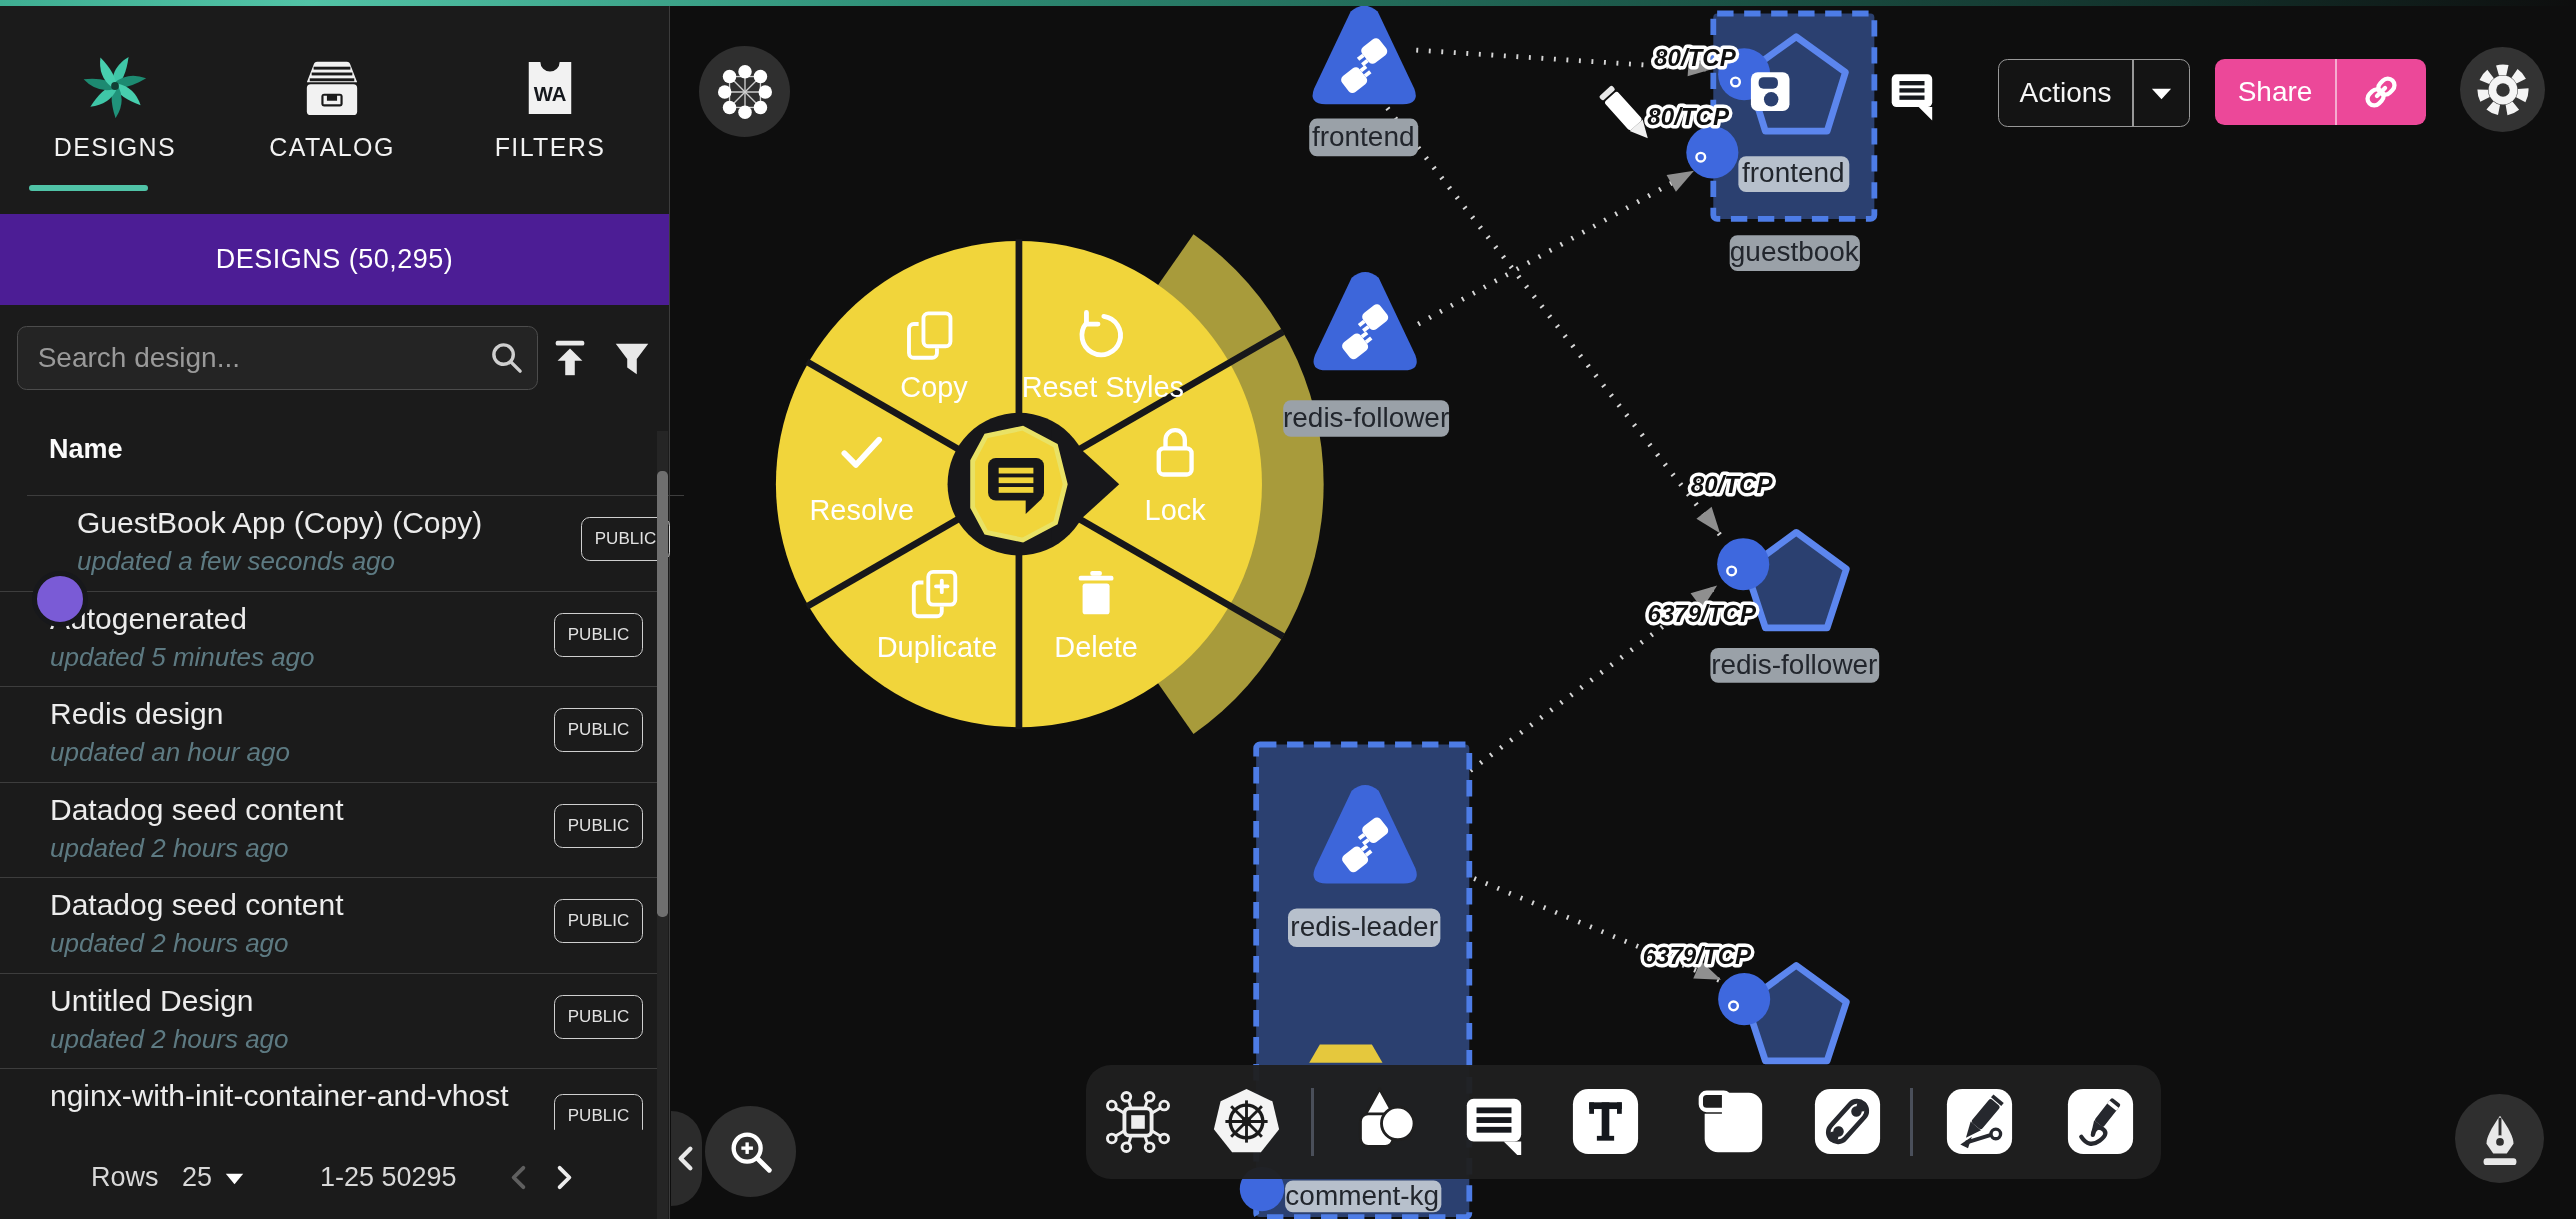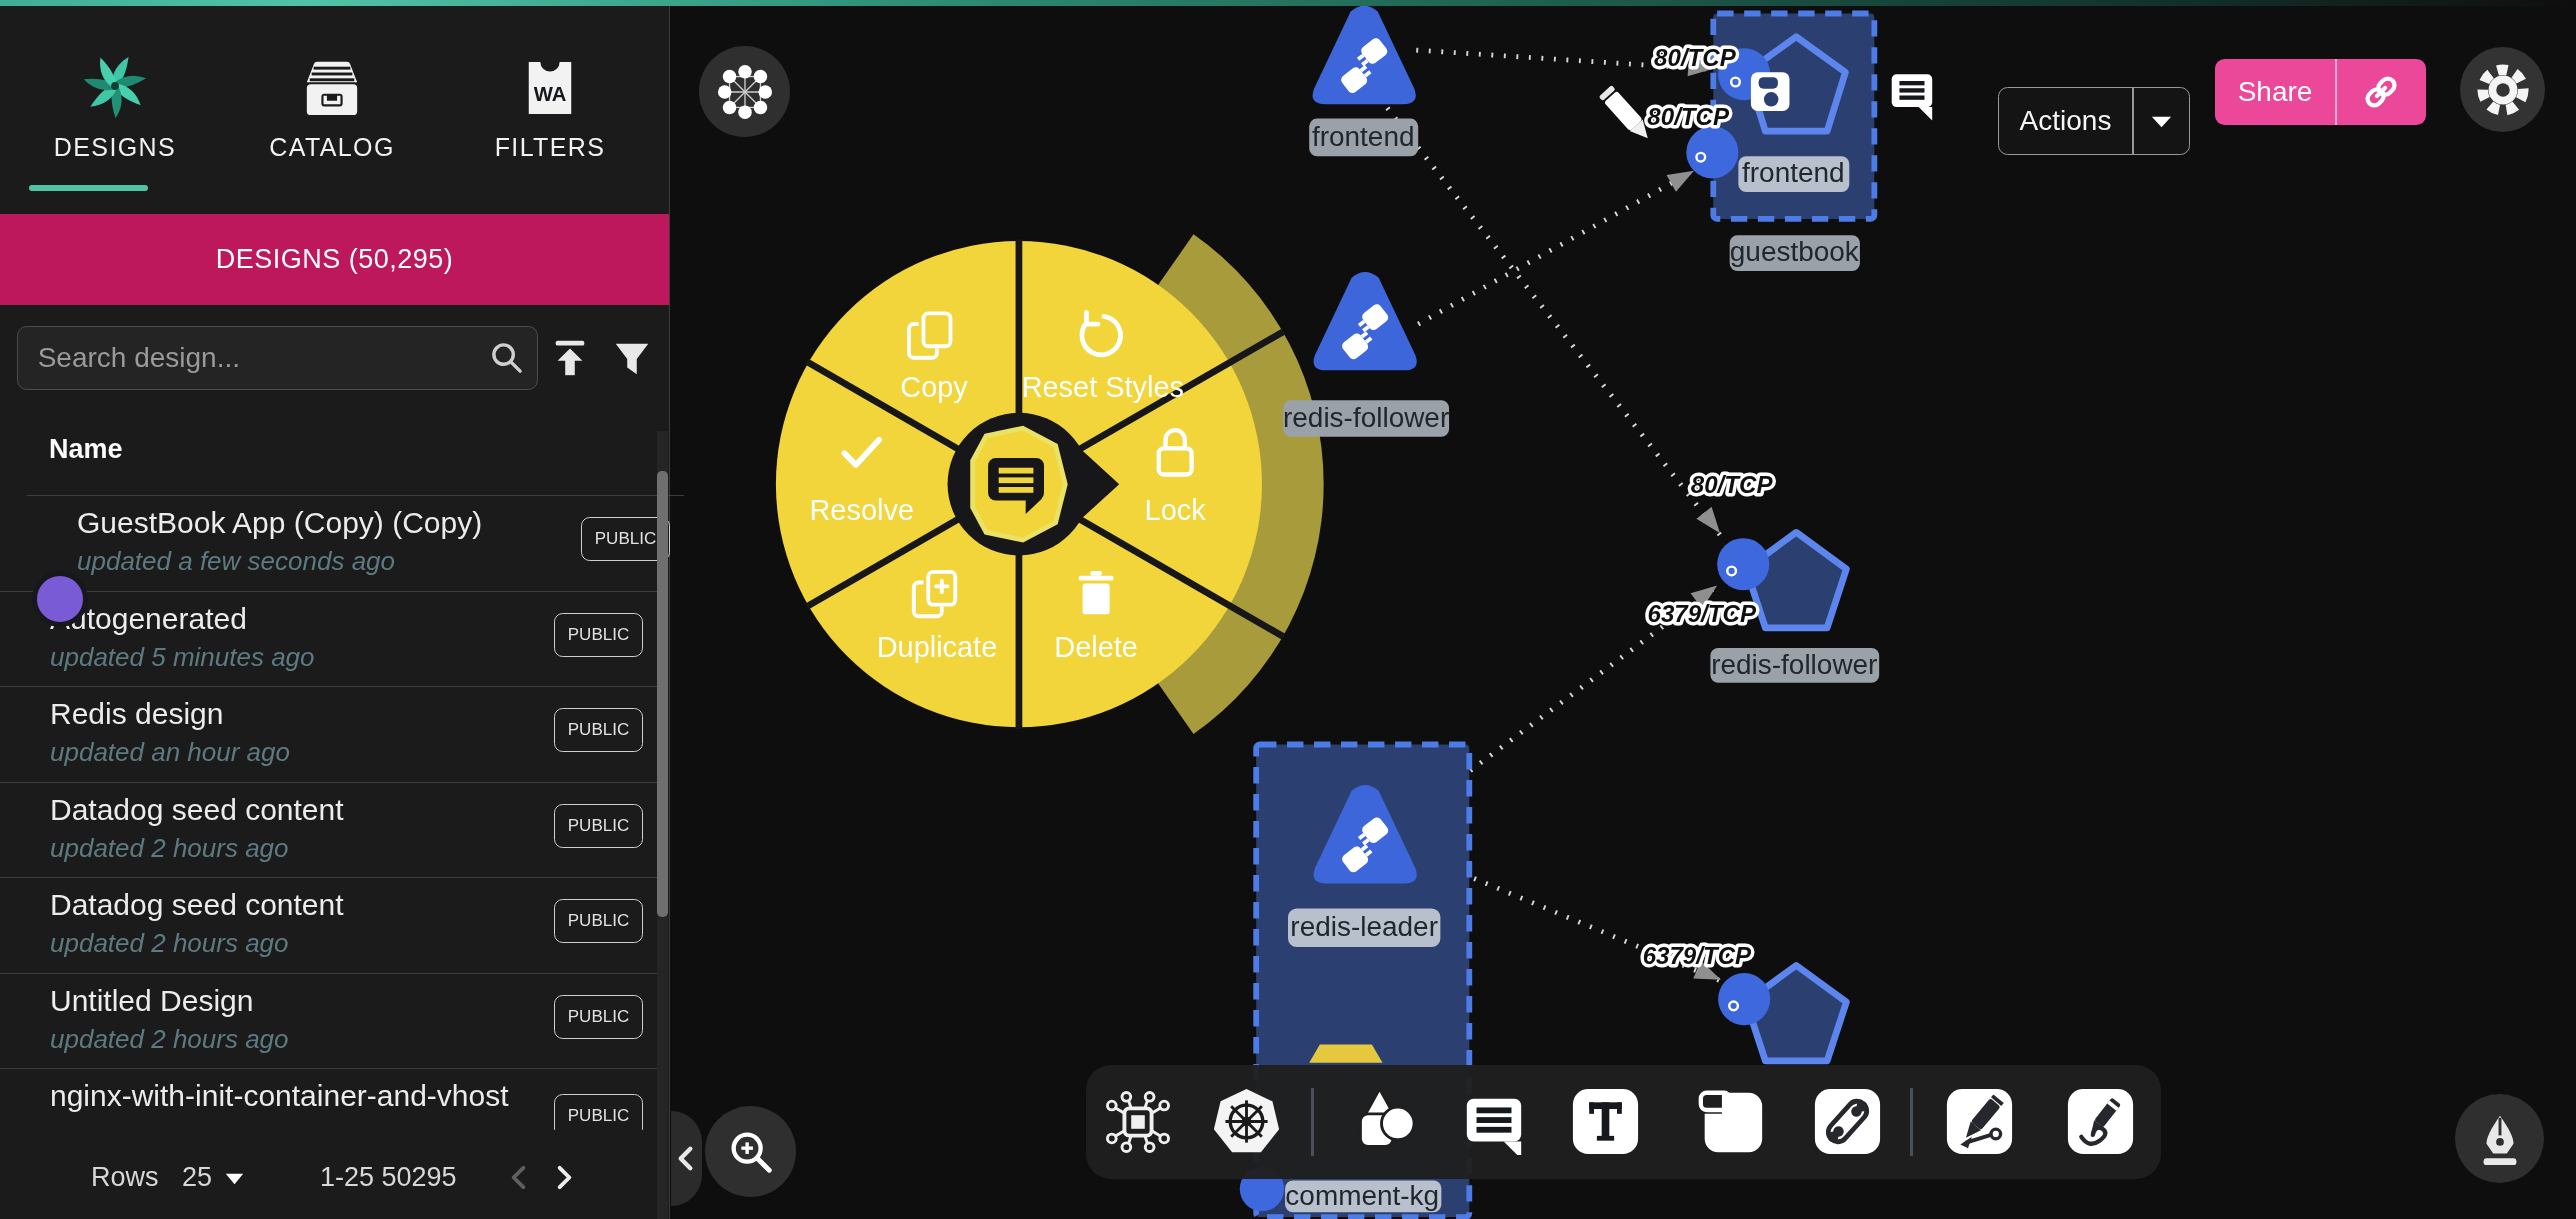--- a/index.html
+++ b/index.html
@@ -8,41 +8,41 @@
   .abs{position:absolute;}
   
   #topstrip{left:0;top:0;width:2576px;height:5.8px;z-index:40;
     background:linear-gradient(90deg,#3fae92 0%,#52c3a6 12%,#2f8f77 35%,#1d5b4c 62%,#122f29 85%,#0e0e0e 100%);}
   
   #sidebar{left:0;top:5.8px;width:669px;height:1214px;background:#1b1b1b;border-right:1.9px solid #3c3c3c;z-index:20;}
   .tab{position:absolute;top:23px;width:164px;height:174px;text-align:center;cursor:pointer;}
   .tab .ticon{height:89px;display:flex;align-items:flex-end;justify-content:center;}
   .tab .tlabel{margin-top:15.4px;font-size:25px;letter-spacing:1.4px;color:#f2f2f2;}
   #tab-underline{left:29px;top:179px;width:119px;height:5.8px;background:#50c3a7;border-radius:2.9px;}
-  #panel-title-band{left:0;top:208px;width:669px;height:91px;background:#be185d;display:flex;align-items:center;justify-content:center;}
+  #panel-title-band{left:0;top:208px;width:669px;height:91px;background:#4c1d95;display:flex;align-items:center;justify-content:center;}
   #panel-title-band span{font-size:27px;color:#fff;letter-spacing:0.5px;}
   #search-box{left:17.4px;top:320px;width:519px;height:62px;background:#242424;border:1.9px solid #4c4c4c;border-radius:9.6px;display:flex;align-items:center;}
   #search-box input{flex:1;background:transparent;border:none;outline:none;color:#ddd;font-size:28px;padding:0 9.6px 0 19.3px;font-family:"Liberation Sans",sans-serif;}
   #search-box input::placeholder{color:#9a9a9a;}
   .side-iconbtn{display:flex;align-items:center;justify-content:center;cursor:pointer;}
   #name-header{left:49px;top:428px;font-size:27px;font-weight:bold;color:#fafafa;}
   .row{position:absolute;left:0;width:657px;height:96px;border-top:1.9px solid #3d3d3d;cursor:pointer;}
   .row .rname{position:absolute;left:50px;top:10.6px;font-size:30px;color:#ececec;white-space:nowrap;}
   .row .rupd{position:absolute;left:50px;top:50px;font-size:26px;font-style:italic;color:#5d7a82;}
   .badge{position:absolute;left:554px;width:87px;height:42px;border:1.9px solid #cfcfcf;border-radius:8.7px;
          display:flex;align-items:center;justify-content:center;font-size:17px;color:#e2e2e2;}
   #avatar{left:32px;top:565px;width:46px;height:46px;border-radius:50%;background:#7a5bd6;border:5.8px solid #17181b;z-index:5;}
   #list-footer{left:0;top:1124px;width:667px;height:96px;background:#1b1b1b;z-index:6;}
   #list-footer .fitem{position:absolute;top:0;height:96px;display:flex;align-items:center;font-size:27px;color:#d8d8d8;}
   #scroll-track{left:657px;top:425px;width:10.6px;height:795px;background:#252525;z-index:7;}
   #scroll-thumb{left:657px;top:465px;width:10.6px;height:446px;background:#6f6f6f;border-radius:4.8px;z-index:8;}
   
   .circlebtn{border-radius:50%;background:#2f2f2f;display:flex;align-items:center;justify-content:center;cursor:pointer;z-index:30;}
   #collapse-handle{left:671px;top:1111px;width:31px;height:95px;background:#2b2b2b;border-radius:0 47px 47px 0;z-index:30;display:flex;align-items:center;cursor:pointer;}
-  #actions-btn{left:1998px;top:59px;width:190px;height:66px;border:1.9px solid #989898;border-radius:9.6px;display:flex;z-index:30;background:#141414;cursor:pointer;margin-top:28px;}
+  #actions-btn{left:1998px;top:59px;width:190px;height:66px;border:1.9px solid #989898;border-radius:9.6px;display:flex;z-index:30;background:#141414;cursor:pointer;}
   #actions-btn .albl{width:133px;display:flex;align-items:center;justify-content:center;font-size:28px;color:#f5f5f5;}
   #actions-btn .adiv{width:1.9px;background:#989898;}
   #actions-btn .acar{flex:1;display:flex;align-items:center;justify-content:center;}
   #share-btn{left:2215px;top:59px;width:211px;height:66px;border-radius:9.6px;background:#ec4899;display:flex;z-index:30;cursor:pointer;}
   #share-btn .slbl{width:120px;display:flex;align-items:center;justify-content:center;font-size:28px;color:#fff;}
   #share-btn .sdiv{width:1.9px;background:rgba(255,255,255,.55);}
   #share-btn .slink{flex:1;display:flex;align-items:center;justify-content:center;}
   #gear-btn{left:2460px;top:47px;width:85px;height:85px;}
   
   #toolbar{left:1086px;top:1065px;width:1075px;height:114px;background:rgba(31,31,31,.96);border-radius:25px;z-index:25;}

